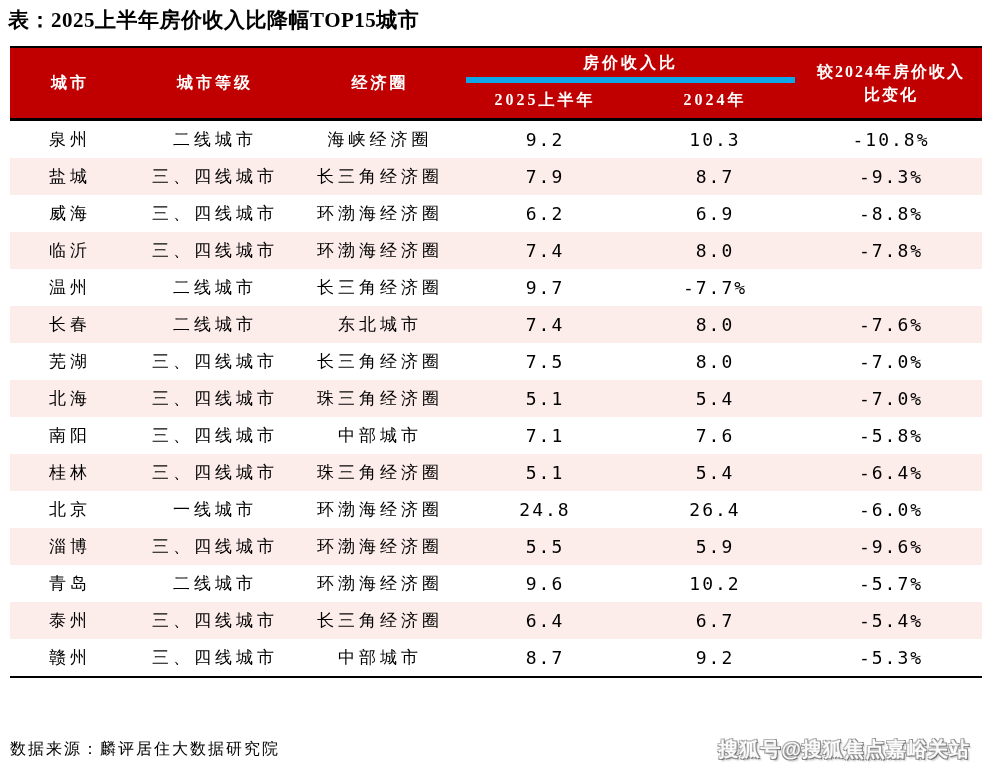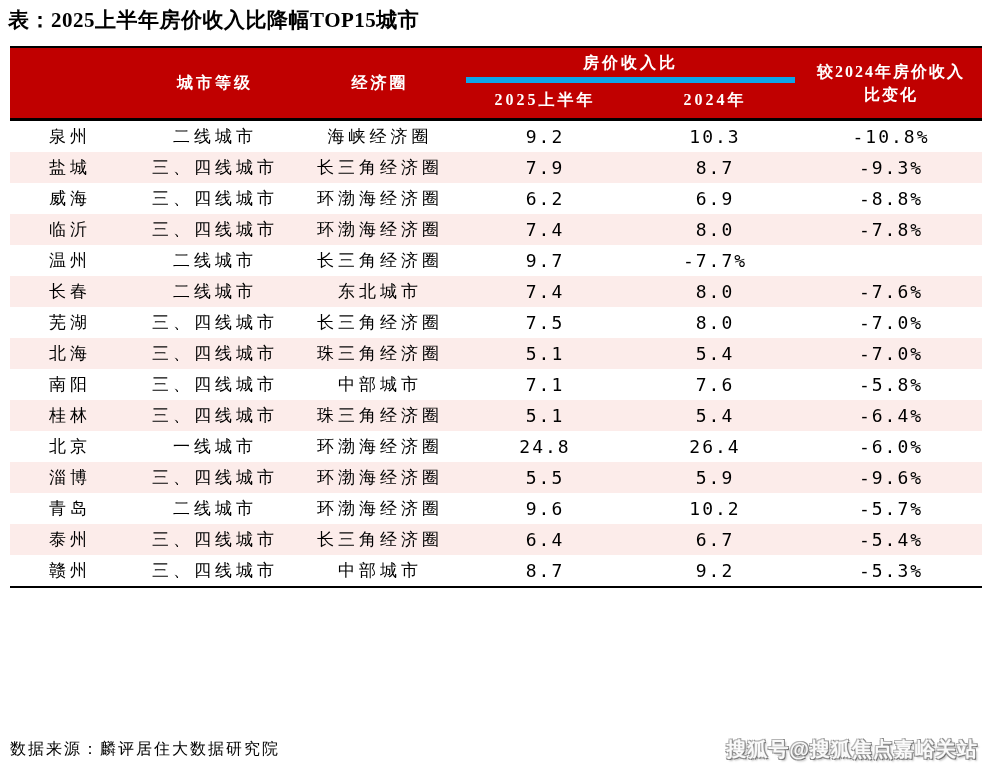--- a/index.html
+++ b/index.html
@@ -30,46 +30,47 @@
     border-bottom:6px solid #0ea5e9;margin:0 5px 0 6px;
   }
   .th-sub25{grid-area:2/4/3/5;}
   .th-sub24{grid-area:2/5/3/6;text-align:right;}
   .th-change{grid-area:1/6/3/7;line-height:1.45;letter-spacing:2px;}
   .th-change span{display:inline-block;max-width:152px;}
   .tbody{border-bottom:2px solid #000;}
   .tr{
     display:grid;
     grid-template-columns:120px 170px 160px 170px 170px 182px;
-    height:31px;align-items:center;
+    height:37px;align-items:center;
   }
   .tr.alt{background:var(--row-alt-bg,#fcecea);}
   .td{text-align:center;font-size:17px;letter-spacing:4px;}
   .td.num{
     font-family:"DejaVu Sans Mono",monospace;
     font-size:18px;letter-spacing:2px;font-weight:normal;
   }
   .footer{
-    position:absolute;left:10px;right:4px;top:736px;
+    position:absolute;left:10px;right:12px;top:736px;
     display:flex;justify-content:space-between;align-items:center;
   }
   .source{font-size:16px;letter-spacing:2px;}
   .watermark{
     font-family:"Liberation Sans","DejaVu Sans",sans-serif;
     font-size:20px;font-weight:bold;letter-spacing:1px;color:#fafafa;
     text-shadow:-1px -1px 0 #b5b5b5,1px -1px 0 #8f8f8f,-1px 1px 0 #8f8f8f,1px 1px 0 #6f6f6f,2px 2px 2px #bdbdbd;
   }
 </style>
 </head>
 <body>
 
 <div class="title">表：2025上半年房价收入比降幅TOP15城市</div>
 
 <div class="table">
   <div class="thead">
+    <div class="th th-city">城市</div>
     <div class="th th-tier">城市等级</div>
     <div class="th th-zone">经济圈</div>
     <div class="th th-group">房价收入比</div>
     <div class="th th-sub25">2025上半年</div>
     <div class="th th-sub24">2024年</div>
     <div class="th th-change">
       <span>较2024年房价收入比变化</span>
     </div>
   </div>
   <div class="tbody">

